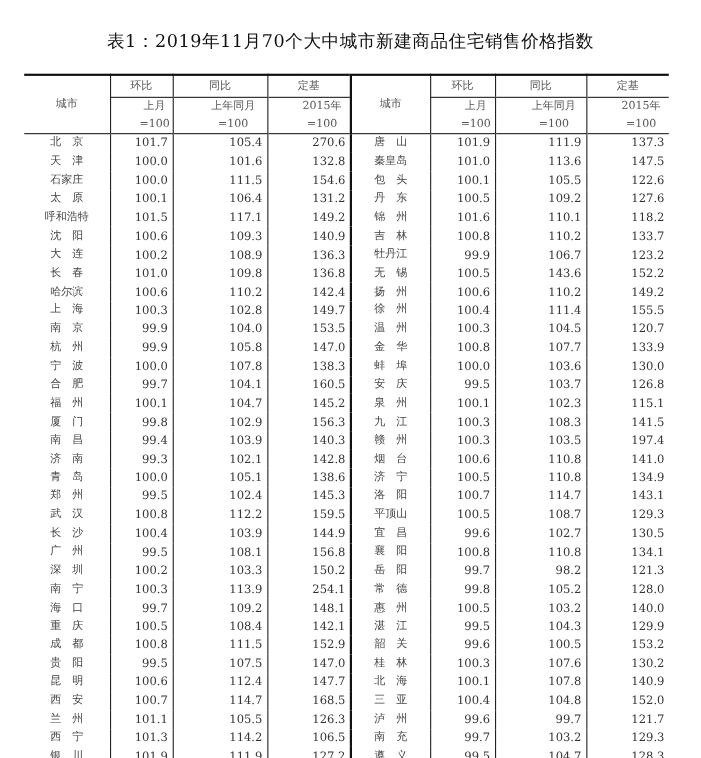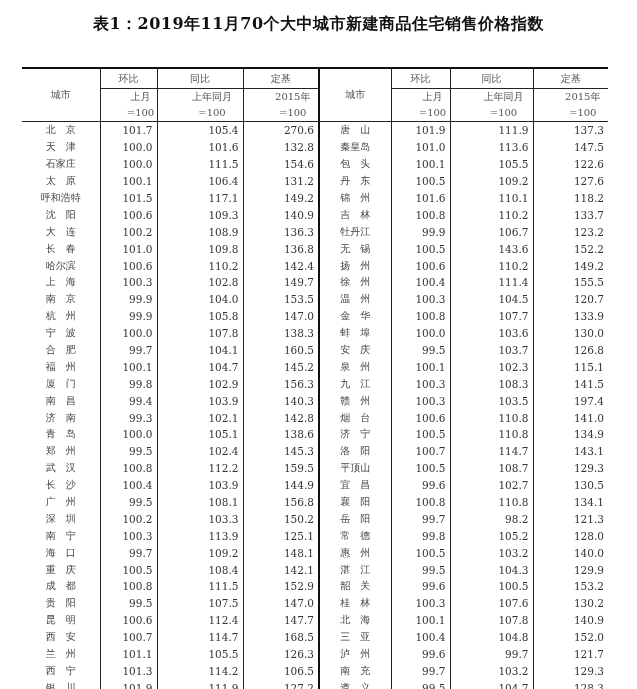--- a/index.html
+++ b/index.html
@@ -1,19 +1,19 @@
 <!DOCTYPE html>
 <html><head>
 <meta charset="utf-8">
 <style>
   html, body { margin:0; padding:0; background:#ffffff; }
   body { width:637px; height:689px; overflow:hidden; position:relative;
          font-family:"DejaVu Serif","Liberation Serif",serif; color:#222; }
-  .title { position:absolute; left:0; top:14px; width:637px; text-align:center;
-           font-size:16px; font-weight:bold; color:#111; letter-spacing:0.5px; }
+  .title { position:absolute; left:0; top:28px; width:637px; text-align:center;
+           font-size:16px; font-weight:normal; color:#111; letter-spacing:0.5px; }
   table { position:absolute; left:22px; top:67px; border-collapse:collapse;
           table-layout:fixed; font-size:10.5px; }
   table.t { border-top:2.5px solid #111; }
   td, th { padding:0; height:16.9px; line-height:16px; font-weight:normal; color:#333; }
   th { text-align:center; font-size:10px; color:#555; }
   .hrow1 th { height:19px; }
   .hrow2 th { height:16px;padding-left:24px; }
   .hdr-bottom th { border-bottom:1px solid #222; }
   .vl { border-left:1px solid #222; }
   .vlb { border-left:2px solid #111; }
@@ -296,21 +296,21 @@
         <td class="num vl">150.2</td>
         <td class="city vlb">岳　阳</td>
         <td class="num vl">99.7</td>
         <td class="num vl">98.2</td>
         <td class="num vl">121.3</td>
       </tr>
       <tr>
         <td class="city">南　宁</td>
         <td class="num vl">100.3</td>
         <td class="num vl">113.9</td>
-        <td class="num vl">125.1</td>
+        <td class="num vl">254.1</td>
         <td class="city vlb">常　德</td>
         <td class="num vl">99.8</td>
         <td class="num vl">105.2</td>
         <td class="num vl">128.0</td>
       </tr>
       <tr>
         <td class="city">海　口</td>
         <td class="num vl">99.7</td>
         <td class="num vl">109.2</td>
         <td class="num vl">148.1</td>

